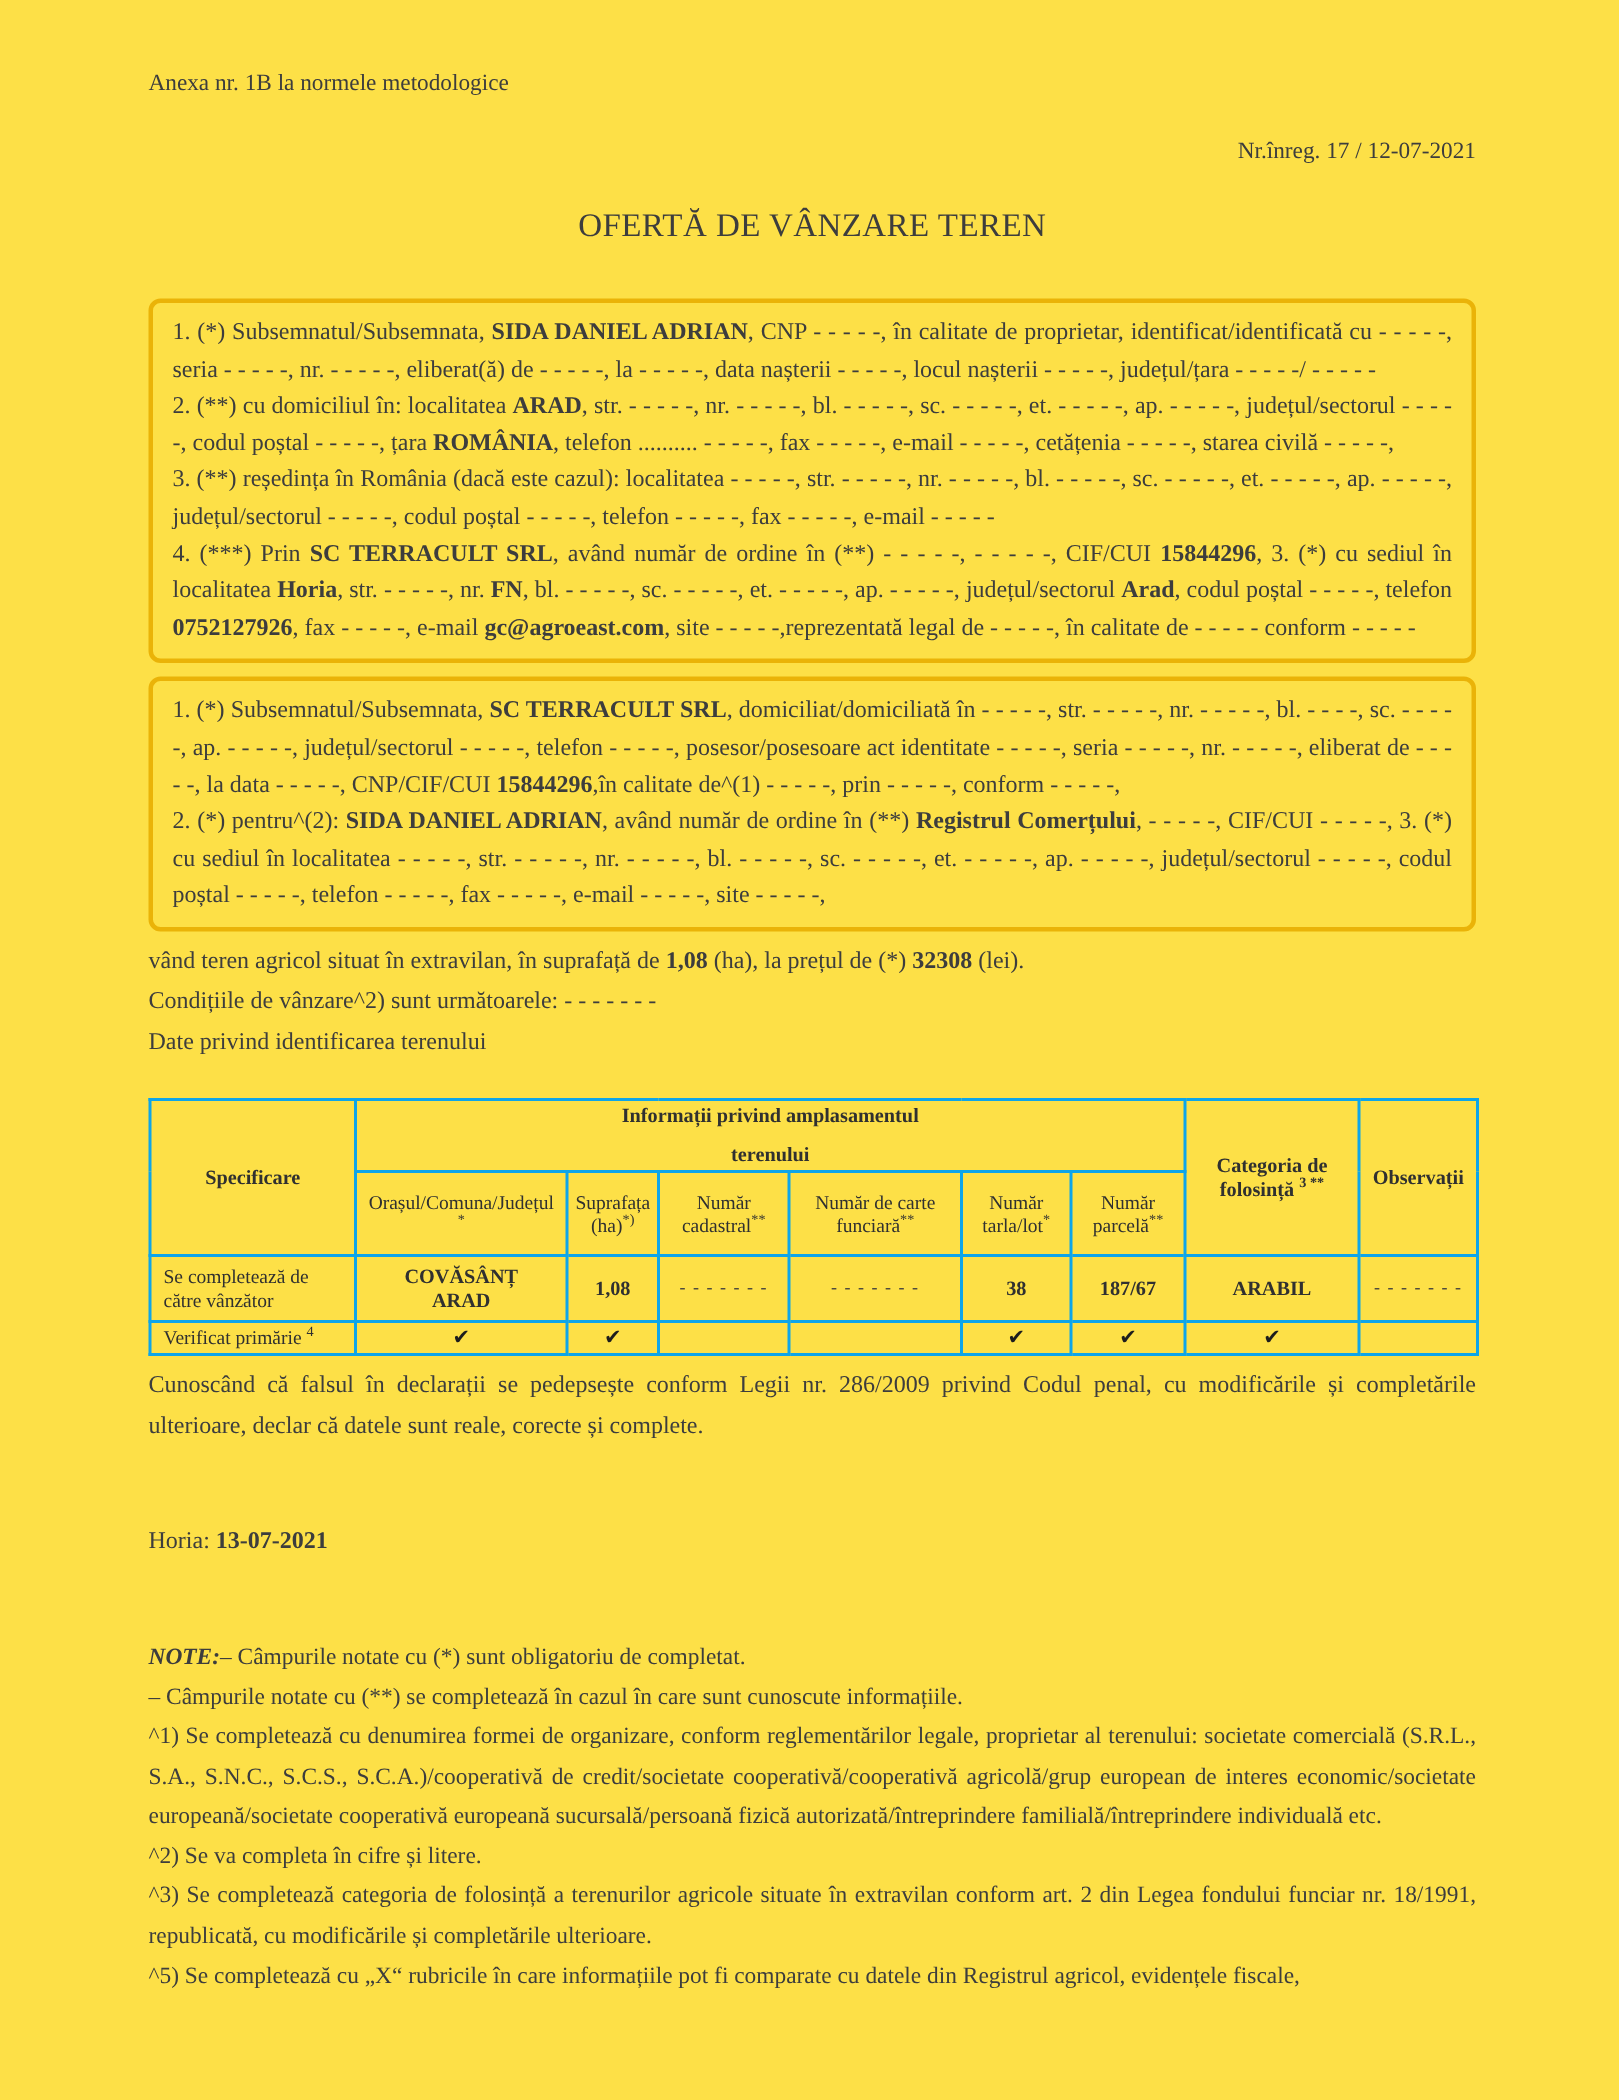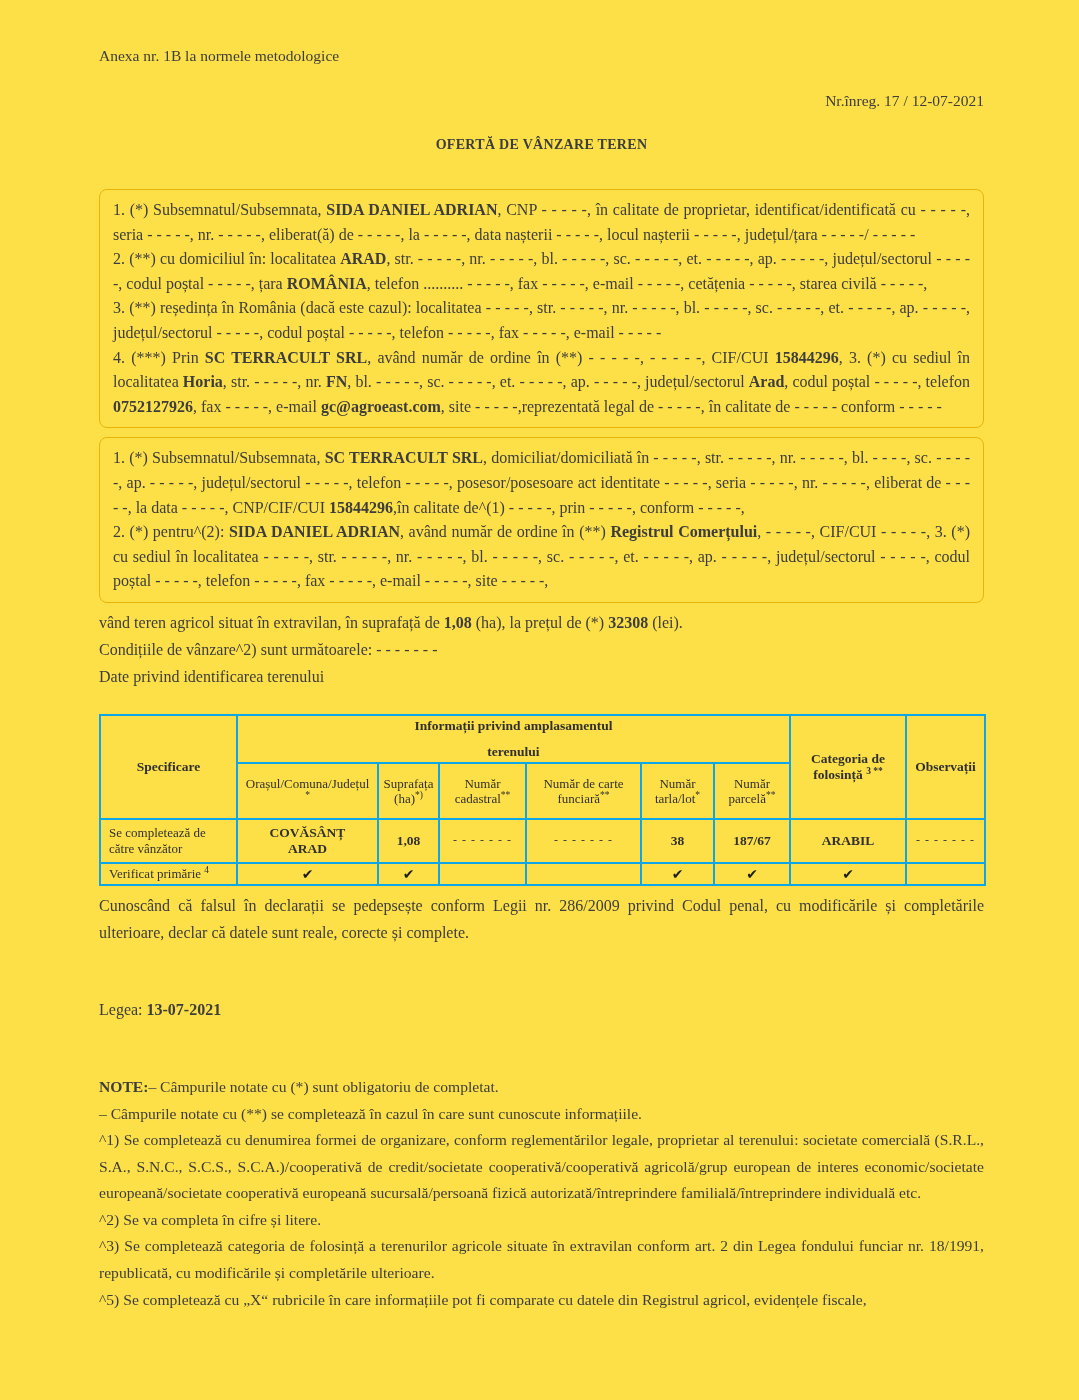--- a/index.html
+++ b/index.html
@@ -7,24 +7,24 @@
   .page {
     position:relative; width:1079px; height:1400px; margin:0 auto;
     background:#fde047; overflow:hidden;
     font-family:"Liberation Serif","DejaVu Serif",serif;
     color:#3d3d3d;
   }
   .content { padding:47px 95px 0 99px; }
 
   .annex { font-size:15.5px; }
   .regno { text-align:right; margin-top:27px; font-size:15.5px; }
-  .doc-title { text-align:center; margin-top:27px; font-size:14px; font-weight:bold; letter-spacing:.3px; }
+  .doc-title { text-align:center; margin-top:27px; font-size:22px; font-weight:normal; letter-spacing:.3px; }
 
   .box {
-    border:1px solid #eab308; border-radius:8px;
+    border:3px solid #eab308; border-radius:8px;
     padding:8px 13px; margin-top:36px;
     font-size:16px; line-height:24.6px; text-align:justify;
   }
   .box.second { margin-top:9px; }
   .box p { margin:0; }
 
   .offer-block { margin-top:6px; }
   .offer-line { font-size:16px; line-height:27px; text-align:left; }
 
   table.land-table {
@@ -135,24 +135,24 @@
           <td class="chk">✔</td>
           <td class="chk">✔</td>
           <td class="chk">✔</td>
           <td class="chk"></td>
         </tr>
       </tbody>
     </table>
 
     <p class="declaration">Cunoscând că falsul în declarații se pedepsește conform Legii nr. 286/2009 privind Codul penal, cu modificările și completările ulterioare, declar că datele sunt reale, corecte și complete.</p>
 
-    <p class="dateline"><span>Legea:</span>&nbsp;<b>13-07-2021</b></p>
+    <p class="dateline"><span>Horia:</span>&nbsp;<b>13-07-2021</b></p>
 
     <div class="notes">
-      <p><span style="font-weight: bold; ">NOTE:</span><span>– Câmpurile notate cu (*) sunt obligatoriu de completat.</span></p>
+      <p><span style="font-weight: bold; font-style: italic;">NOTE:</span><span>– Câmpurile notate cu (*) sunt obligatoriu de completat.</span></p>
       <p><span>– Câmpurile notate cu (**) se completează în cazul în care sunt cunoscute informațiile.</span></p>
       <p><span>^1) Se completează cu denumirea formei de organizare, conform reglementărilor legale, proprietar al terenului: societate comercială (S.R.L., S.A., S.N.C., S.C.S., S.C.A.)/cooperativă de credit/societate cooperativă/cooperativă agricolă/grup european de interes economic/societate europeană/societate cooperativă europeană sucursală/persoană fizică autorizată/întreprindere familială/întreprindere individuală etc.</span></p>
       <p><span>^2) Se va completa în cifre și litere.</span></p>
       <p><span>^3) Se completează categoria de folosință a terenurilor agricole situate în extravilan conform art. 2 din Legea fondului funciar nr. 18/1991, republicată, cu modificările și completările ulterioare.</span></p>
       <p><span>^5) Se completează cu „X“ rubricile în care informațiile pot fi comparate cu datele din Registrul agricol, evidențele fiscale,</span></p>
     </div>
 
   </div>
 </div>
 

